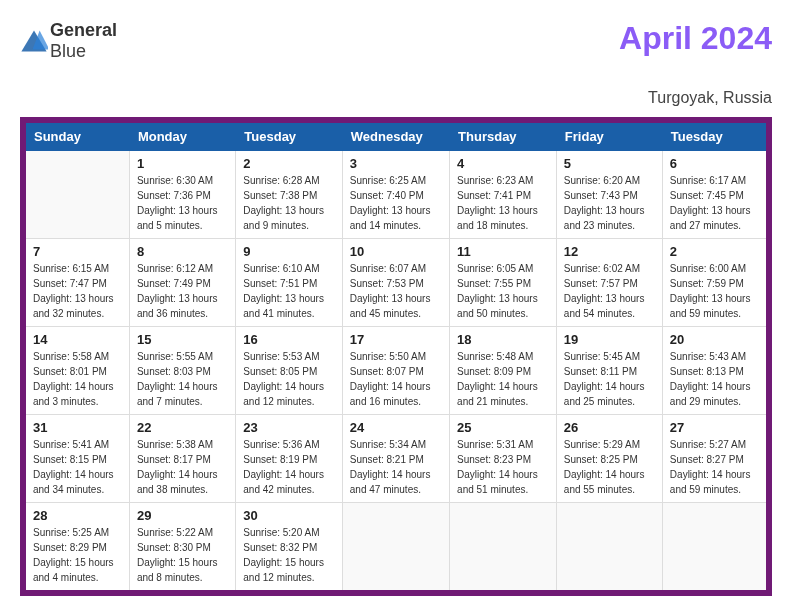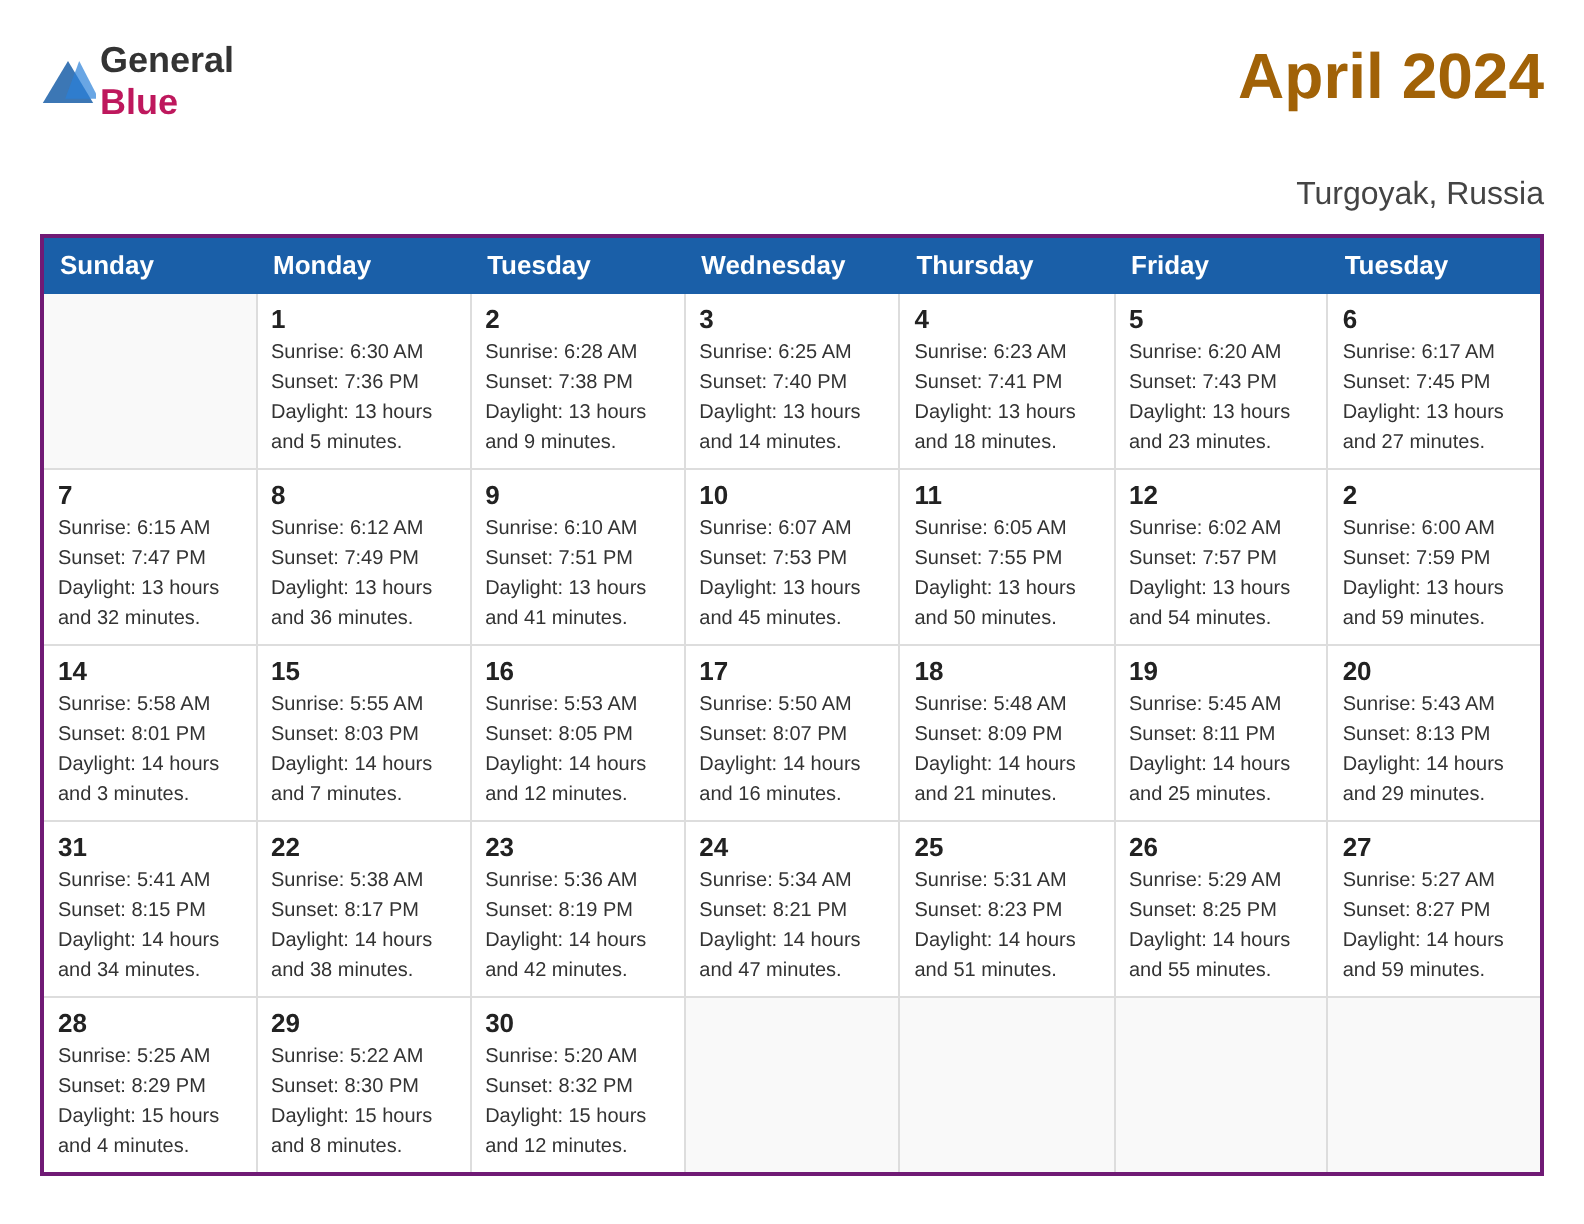--- a/index.html
+++ b/index.html
@@ -21,45 +21,45 @@
       align-items: center;
     }
     .logo-text-general {
       font-size: 18px;
       font-weight: bold;
       color: #333;
       margin-top: 19px;
     }
     .logo-text-blue {
       font-size: 18px;
-      font-weight: bold;
-      color: #be185d;
+      font-weight: normal;
+      color: #404040;
     }
     .logo-icon {
       width: 28px;
       height: 28px;
       margin-right: 2px;
     }
     .title-block {
       text-align: right;
     }
     .month-year {
       font-size: 32px;
       font-weight: bold;
-      color: #a16207;
+      color: #8b5cf6;
     }
     .location {
       font-size: 16px;
       color: #444;
       margin-top: 32px;
     }
     .calendar {
       width: 100%;
       border-collapse: collapse;
-      border: 2px solid #701a75;
+      border: 6px solid #701a75;
     }
     .calendar th {
       background-color: #1a5fa8;
       color: #fff;
       font-size: 13px;
       font-weight: bold;
       padding: 6px 8px;
       text-align: left;
       border: 1px solid #1a5fa8;
     }

